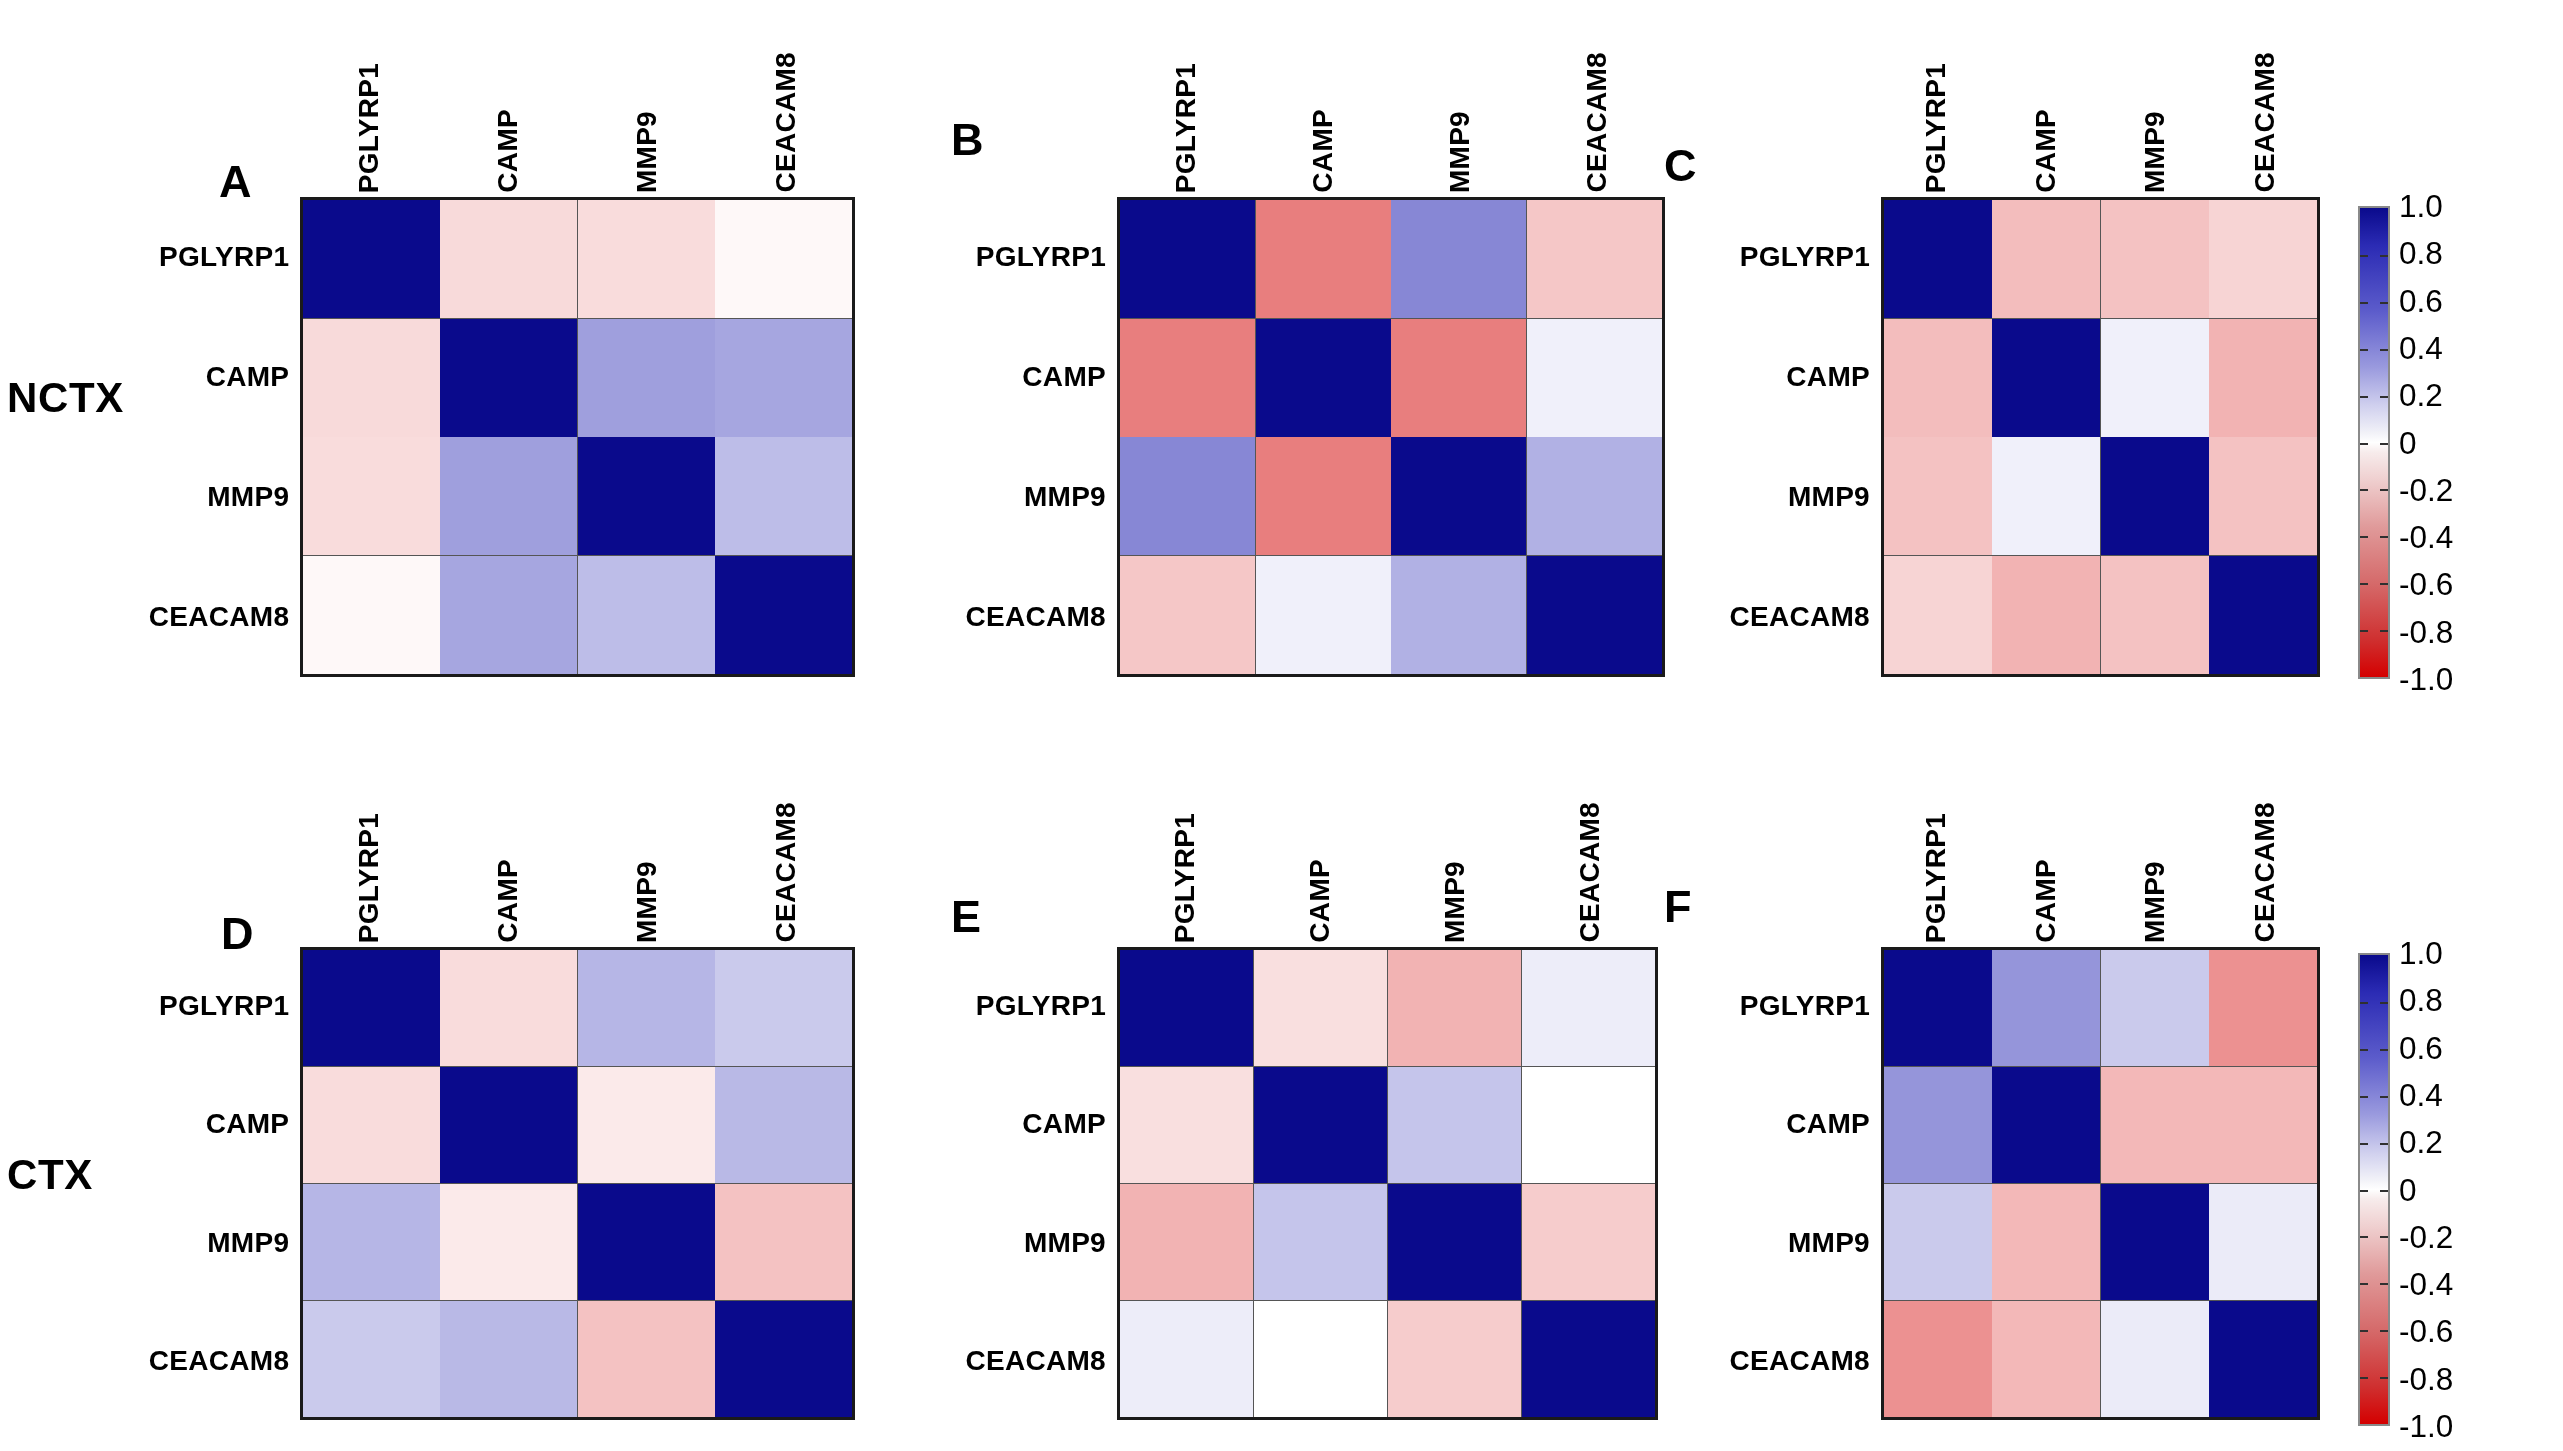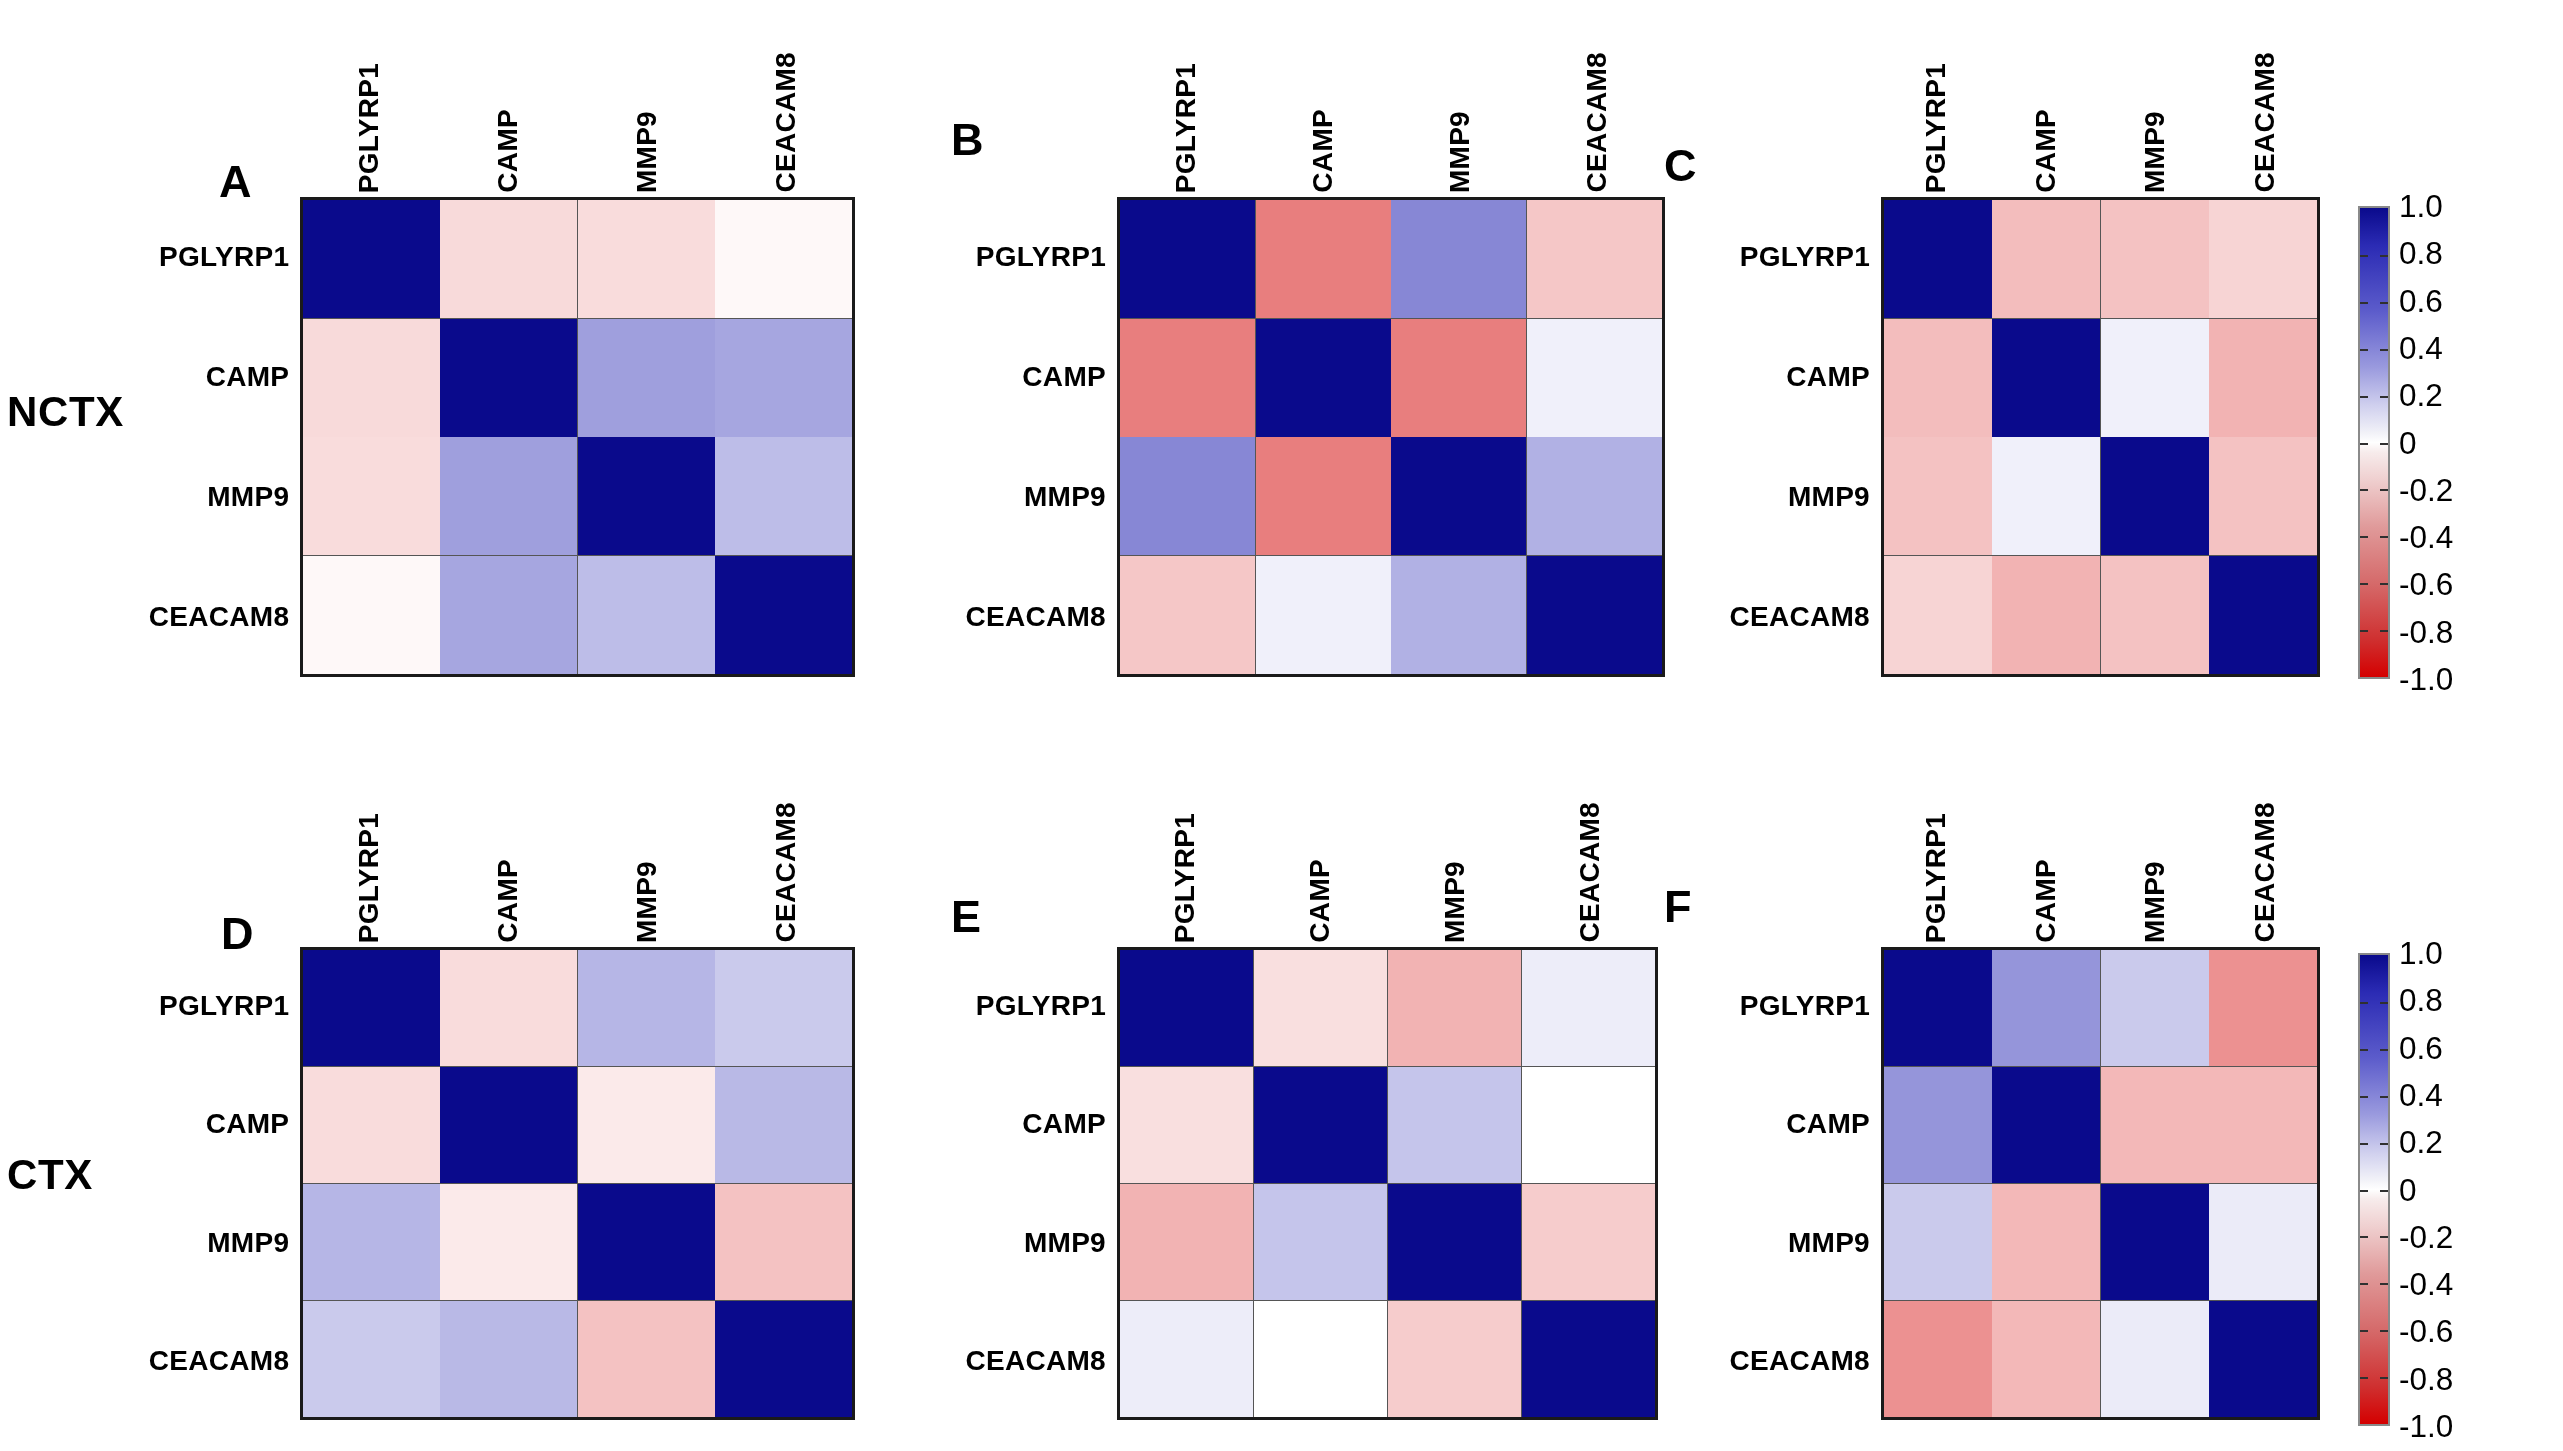--- a/index.html
+++ b/index.html
@@ -17,21 +17,21 @@
 
   
   .group-label {
     position: absolute;
     font-weight: bold;
     font-size: 42px;
     color: #000;
     letter-spacing: 0.7px;
     white-space: nowrap;
   }
-  #group-nctx { left: 6.9px;  top: 388px; }
+  #group-nctx { left: 6.9px;  top: 374px; }
   #group-ctx  { left: 6.9px;  top: 1151px; }
   .panel-letter {
     position: absolute;
     font-weight: bold;
     font-size: 45px;
     color: #000;
     line-height: 1;
   }
 
   

